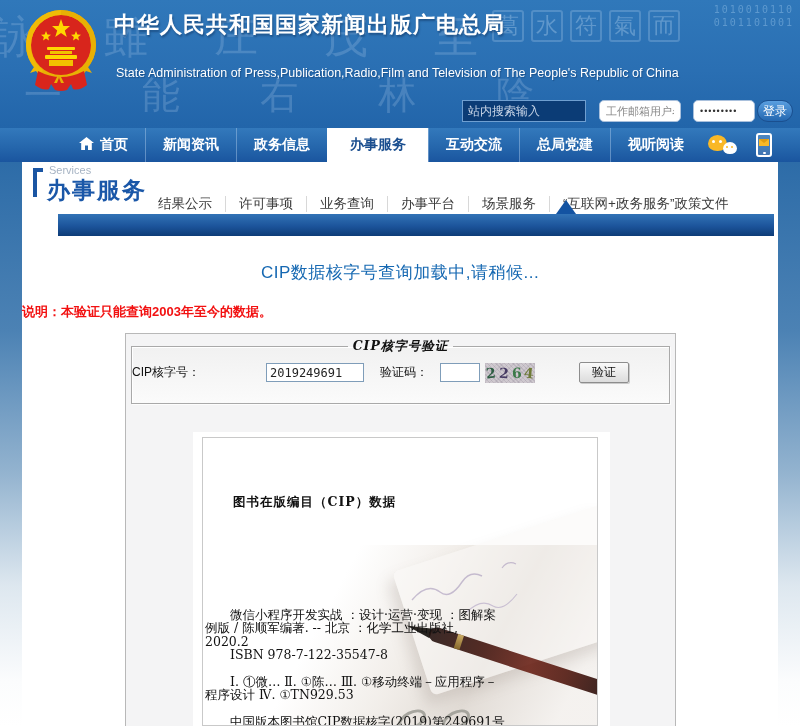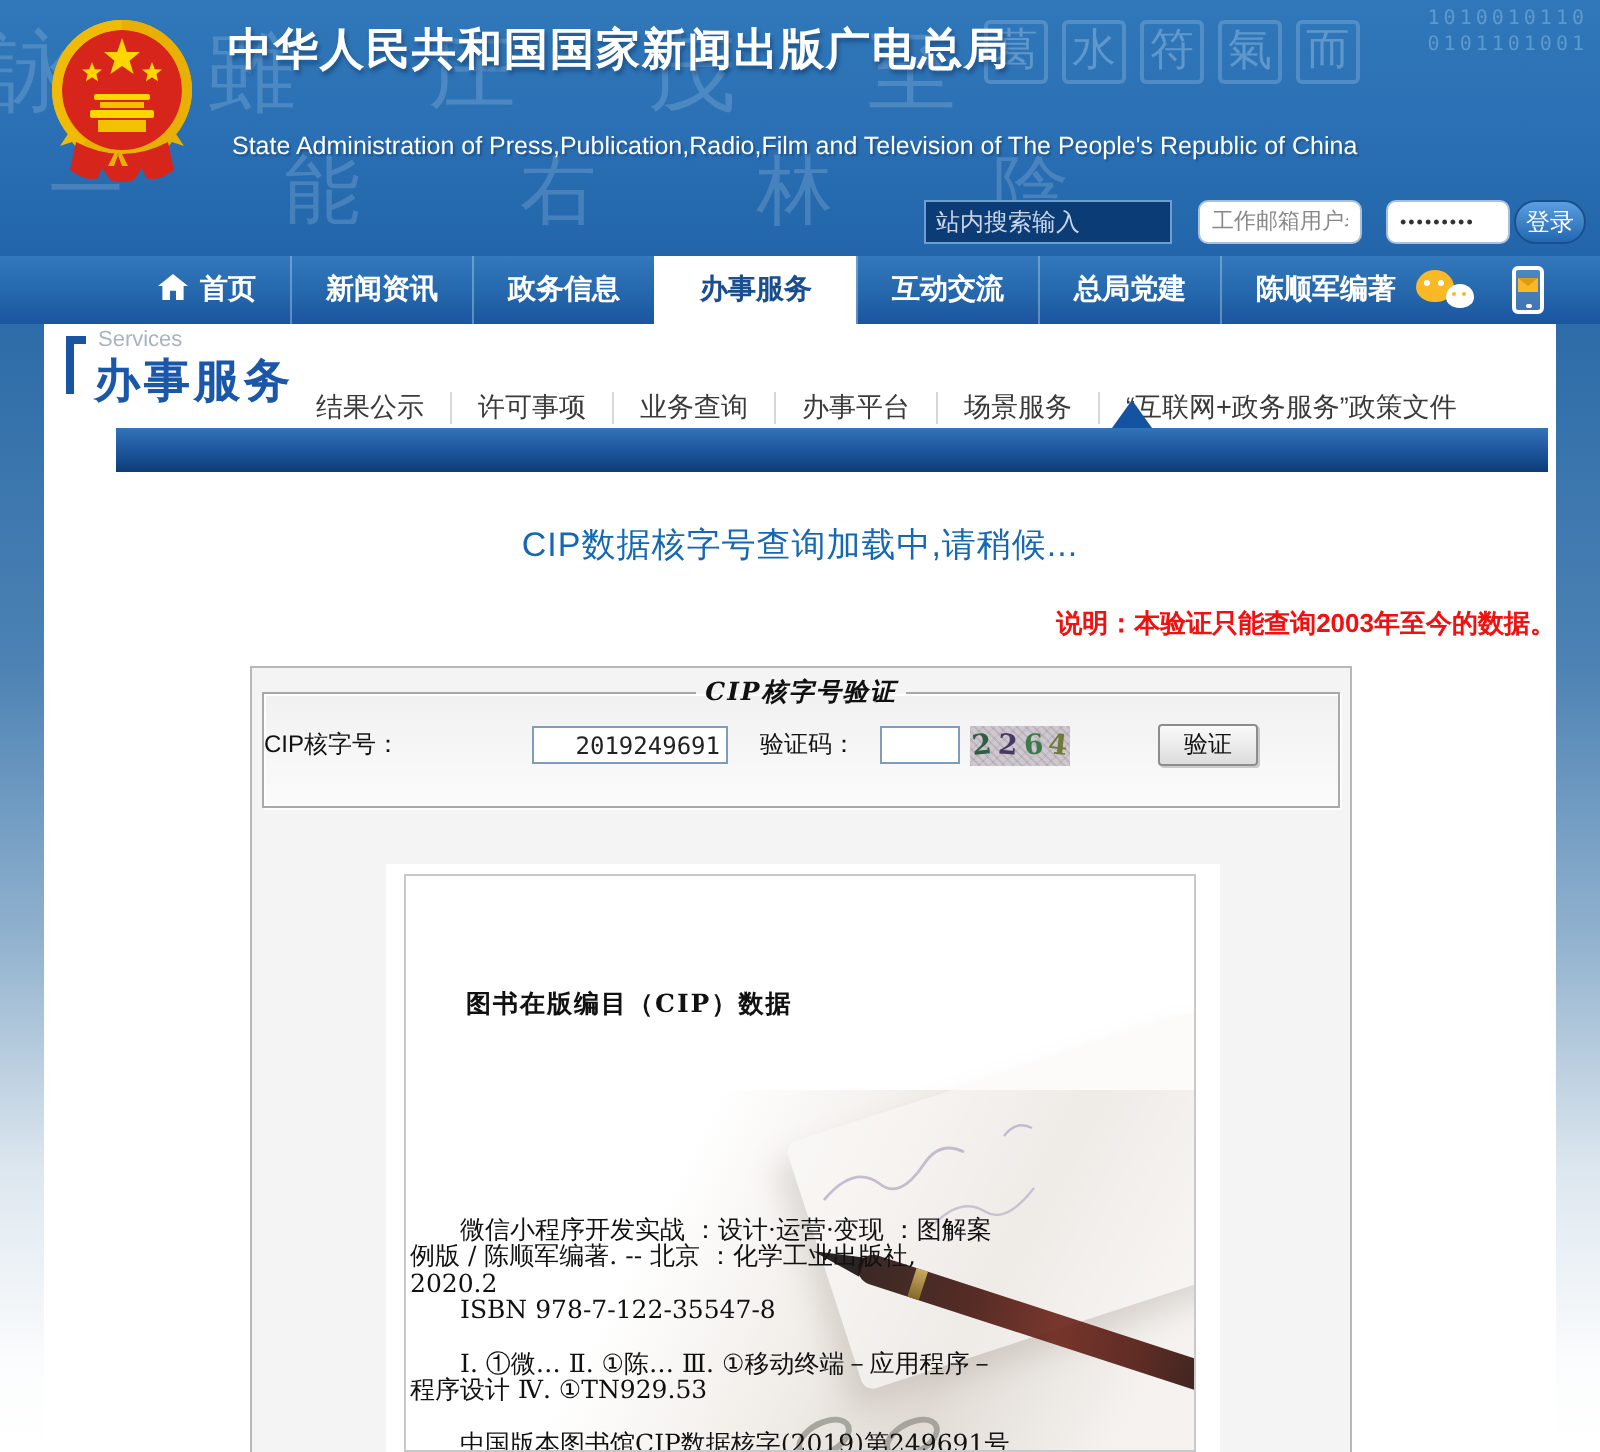--- a/index.html
+++ b/index.html
@@ -101,35 +101,35 @@
   .sublinks { position:absolute; left:158px; top:196px; display:flex; list-style:none; }
   .sublinks li { padding:0 13px; font-size:13.5px; color:#3a3a3a; cursor:pointer; white-space:nowrap; line-height:16px; }
   .sublinks li:first-child { padding-left:0; }
   .sublinks li + li { border-left:1px solid #d8d8d8; }
   .tri { position:absolute; left:556px; top:200px; width:0; height:0;
     border-left:10px solid transparent; border-right:10px solid transparent; border-bottom:14px solid #1353a2; }
   .darkbar { position:absolute; left:58px; top:214px; width:716px; height:22px;
     background:linear-gradient(180deg,#3273b6 0%,#1c549b 55%,#0d3c77 100%); }
   .loading { position:absolute; left:22px; top:261px; width:756px; text-align:center;
     font-size:17px; color:#1568b2; letter-spacing:.5px; }
-  .note { position:absolute; left:22px; top:303px; width:756px; text-align:right;
+  .note { position:absolute; left:22px; top:303px; width:756px; text-align:left;
     font-size:13px; font-weight:bold; color:#f21111; }
   
   .graypanel { position:absolute; left:125px; top:333px; width:551px; height:393px;
     background:#f4f4f5; border:1px solid #b8b8b8; border-bottom:0; }
   .qform { position:absolute; left:131px; top:338px; width:539px; height:66px;
     border:1px solid #a9a9a9; box-shadow:inset 1px 1px 0 #fff,1px 1px 0 #fdfdfd;
     background:linear-gradient(180deg,#f1f1f1,#fbfbfb); }
   .qform legend { margin:0 auto; padding:0 5px; font-family:"DejaVu Serif",serif;
     font-style:italic; font-weight:bold; font-size:12.5px; color:#111; letter-spacing:1px; }
   .frow1 { display:flex; align-items:center; margin-top:7px; font-size:12px; color:#111; }
   .flabel1 { width:130px; text-align:left; }
   .finput { height:19px; border:1px solid #7f9db9; background:#fff; font-size:12px;
     padding:0 3px; outline:none; font-family:"DejaVu Sans Mono",monospace; color:#222; }
-  #cipInput { width:98px; margin-left:4px;text-align:right; }
+  #cipInput { width:98px; margin-left:4px; }
   .flabel2 { margin-left:16px; }
   #capInput { width:40px; margin-left:12px; }
   .captcha { margin-left:5px; width:50px; height:20px; background:#cfc9cf; display:flex;
     align-items:center; justify-content:center; gap:3px; cursor:pointer;
     background-image:repeating-linear-gradient(45deg,rgba(110,100,120,.18) 0 1px,transparent 1px 3px),
                      repeating-linear-gradient(-45deg,rgba(140,130,150,.15) 0 1px,transparent 1px 4px); }
   .captcha span { font-family:"DejaVu Serif",serif; font-weight:bold; font-size:14px; }
   .cd0 { color:#2e5d43; transform:rotate(-6deg); }
   .cd1 { color:#463a63; transform:rotate(4deg); }
   .cd2 { color:#3c7a49; transform:rotate(-3deg); }
@@ -239,21 +239,21 @@
     <div class="item active">
         <span>办事服务</span>
       </div>
     <div class="item">
         <span>互动交流</span>
       </div>
     <div class="item">
         <span>总局党建</span>
       </div>
     <div class="item">
-        <span>陈顺军编著</span>
+        <span>视听阅读</span>
       </div>
     <div class="nav-icons">
       <span class="wc">
           <i class="big"></i>
           <i class="small"></i>
         </span>
       <span class="phone">
           <i class="env"></i>
           <i class="dot"></i>
         </span>

